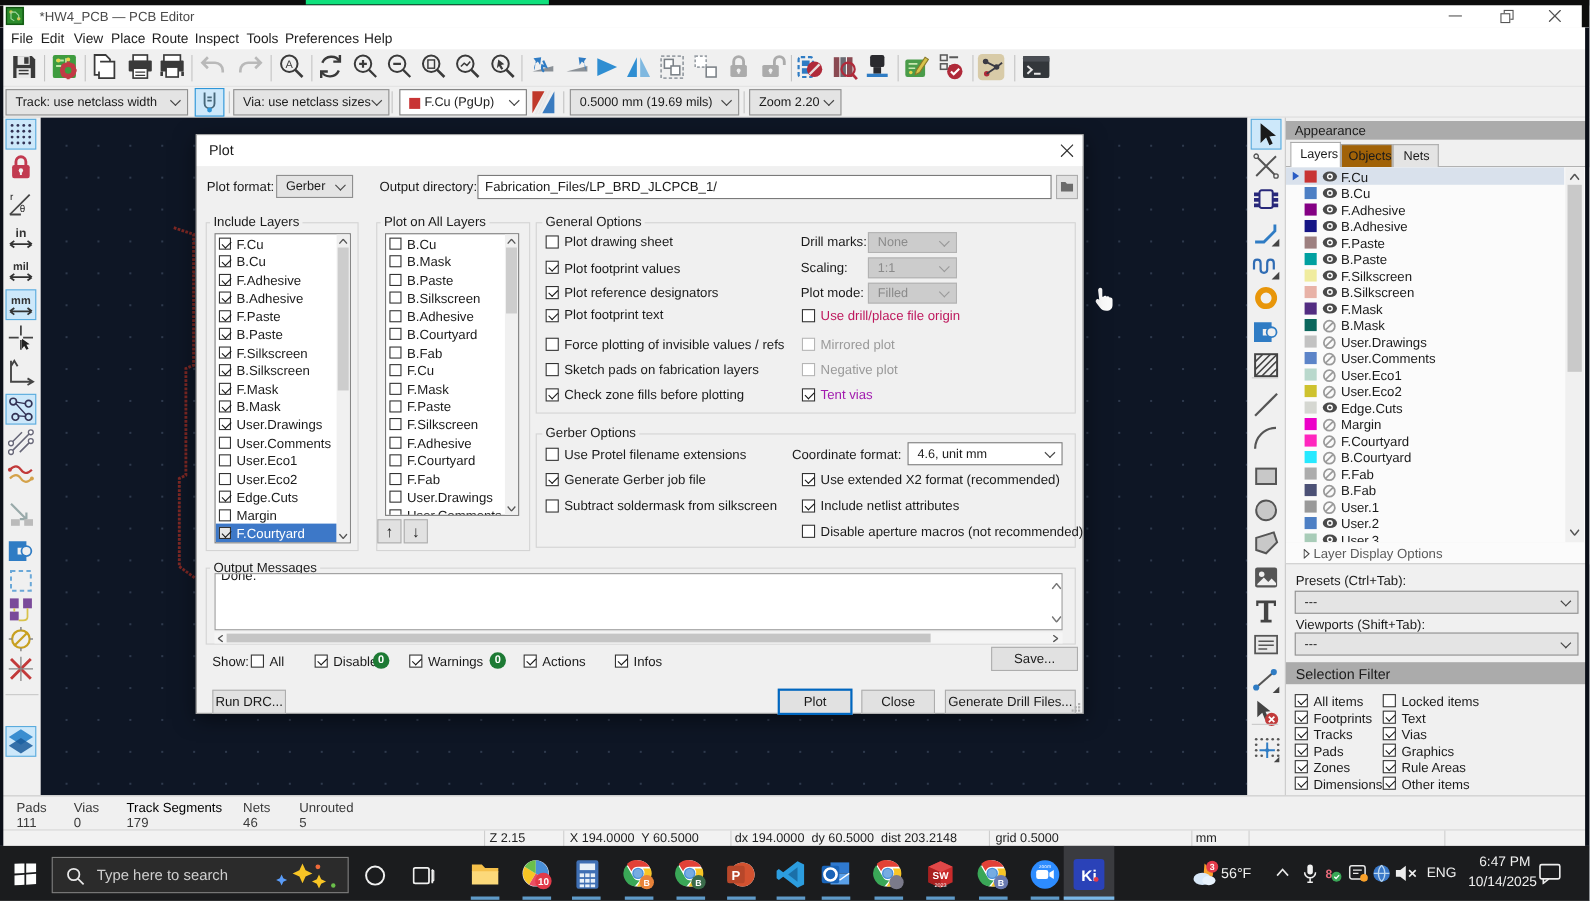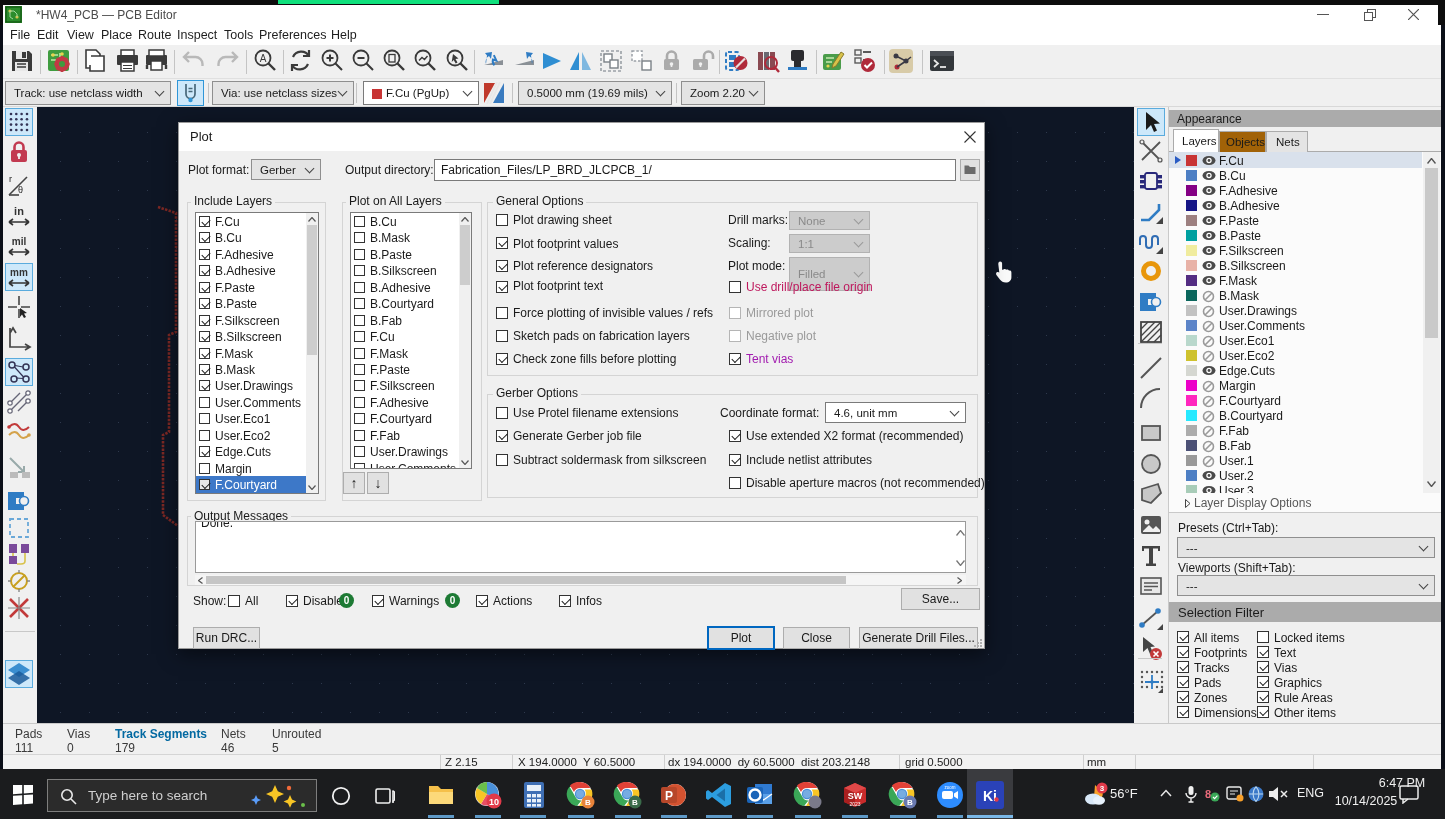--- a/index.html
+++ b/index.html
@@ -852,21 +852,21 @@
 <div class="dd dis" style="left:610px;top:88px;width:81px;height:19px;">
         <span class="t">None</span>
         <i class="chev"></i>
       </div>
 <span class="abs" style="left:549px;top:113px;">Scaling:</span>
 <div class="dd dis" style="left:610px;top:111px;width:81px;height:19px;">
         <span class="t">1:1</span>
         <i class="chev"></i>
       </div>
 <span class="abs" style="left:549px;top:136px;">Plot mode:</span>
-<div class="dd dis" style="left:610px;top:134px;width:81px;height:34px;">
+<div class="dd dis" style="left:610px;top:134px;width:81px;height:19px;">
         <span class="t">Filled</span>
         <i class="chev"></i>
       </div>
 <i class="cb" style="left:550px;top:158px;"></i>
       <span class="abs" style="left:567px;top:157px;color:#be185d;">Use drill/place file origin</span>
 <i class="cb dis" style="left:550px;top:184px;"></i>
       <span class="abs" style="left:567px;top:183px;color:#9a9a9a;">Mirrored plot</span>
 <i class="cb dis" style="left:550px;top:207px;"></i>
       <span class="abs" style="left:567px;top:206px;color:#9a9a9a;">Negative plot</span>
 <i class="cb c" style="left:550px;top:230px;"></i>
@@ -952,21 +952,21 @@
 </div>
 
 <div class="abs" style="left:0;top:25px;width:3px;height:744px;background:#0b0f18;z-index:40;"></div>
 <div class="abs" style="left:1441px;top:25px;width:4px;height:744px;background:#0b0f18;z-index:40;"></div>
 
 <div class="abs" style="left:0;top:723px;width:1445px;height:31px;background:#f0f0f0;border-top:1px solid #c9c9c9;">
  <span class="abs lbl" style="left:15px;top:3px;color:#3a3a3a;">Pads</span>
       <span class="abs lbl" style="left:15px;top:17px;color:#3a3a3a;">111</span>
  <span class="abs lbl" style="left:67px;top:3px;color:#3a3a3a;">Vias</span>
       <span class="abs lbl" style="left:67px;top:17px;color:#3a3a3a;">0</span>
- <span class="abs lbl" style="left:115px;top:3px;color:#0369a1;font-weight:bold;">Track Segments</span>
+ <span class="abs lbl" style="left:115px;top:3px;color:#000000;">Track Segments</span>
       <span class="abs lbl" style="left:115px;top:17px;color:#3a3a3a;">179</span>
  <span class="abs lbl" style="left:221px;top:3px;color:#3a3a3a;">Nets</span>
       <span class="abs lbl" style="left:221px;top:17px;color:#3a3a3a;">46</span>
  <span class="abs lbl" style="left:272px;top:3px;color:#3a3a3a;">Unrouted</span>
       <span class="abs lbl" style="left:272px;top:17px;color:#3a3a3a;">5</span>
 </div>
 <div class="abs" style="left:0;top:754px;width:1445px;height:15px;background:#f2f2f2;border-top:1px solid #d5d5d5;font-size:11.5px;color:#222;">
  <span class="abs lbl" style="left:445px;top:1px;">Z 2.15</span>
  <span class="abs lbl" style="left:518px;top:1px;">X 194.0000&nbsp; Y 60.5000</span>
  <span class="abs lbl" style="left:668px;top:1px;">dx 194.0000&nbsp; dy 60.5000&nbsp; dist 203.2148</span>
@@ -1155,21 +1155,21 @@
       </svg>
 <svg class="abs" style="left:1247px;top:16px;" width="18" height="18" viewBox="0 0 18 18">
         <circle cx="9" cy="9" r="7.5" fill="#3a78c8"></circle>
         <path d="M2 9 h14 M9 1.5 a11 11 0 0 1 0 15 M9 1.5 a11 11 0 0 0 0 15" stroke="#bcd8f0" stroke-width="1.1" fill="none"></path>
       </svg>
 <svg class="abs" style="left:1268px;top:16px;" width="22" height="18" viewBox="0 0 22 18">
         <path d="M1 6 h4 l5 -4 v14 l-5 -4 h-4 z" fill="#ececec"></path>
         <path d="M13 6 l6 6 M19 6 l-6 6" stroke="#ececec" stroke-width="1.5"></path>
       </svg>
 <span class="abs" style="left:1297px;top:17px;font-size:12.5px;color:#f0f0f0;">ENG</span>
-<span class="abs" style="left:1337px;top:7px;width:62px;text-align:center;font-size:12.5px;color:#f0f0f0;margin-left:34px;">6:47 PM</span>
+<span class="abs" style="left:1337px;top:7px;width:62px;text-align:center;font-size:12.5px;color:#f0f0f0;">6:47 PM</span>
 <span class="abs" style="left:1326px;top:25px;width:80px;text-align:center;font-size:12.5px;color:#f0f0f0;">10/14/2025</span>
 <svg class="abs" style="left:1398px;top:15px;" width="22" height="20" viewBox="0 0 22 20">
         <rect x="2" y="2" width="18" height="13" rx="1.5" fill="none" stroke="#ececec" stroke-width="1.5"></rect>
         <path d="M5 15 l0 4 l5 -4" fill="none" stroke="#ececec" stroke-width="1.5"></path>
       </svg>
 </div>
 
 </div>
 
 </body></html>

